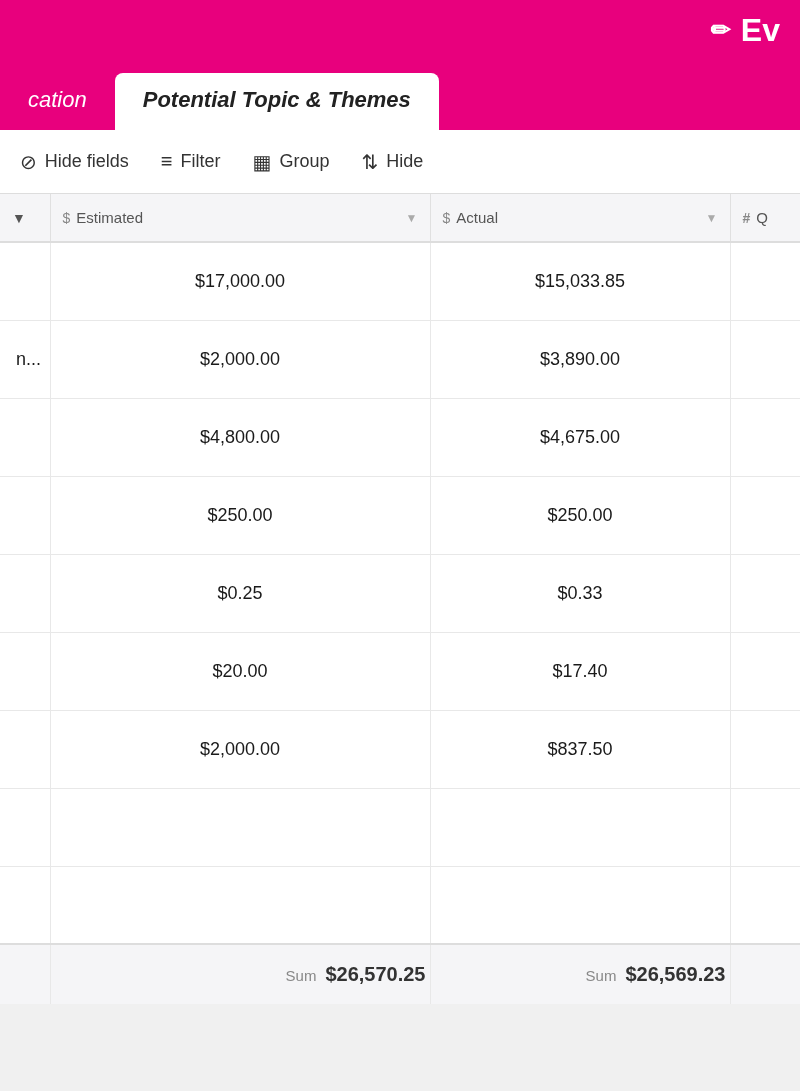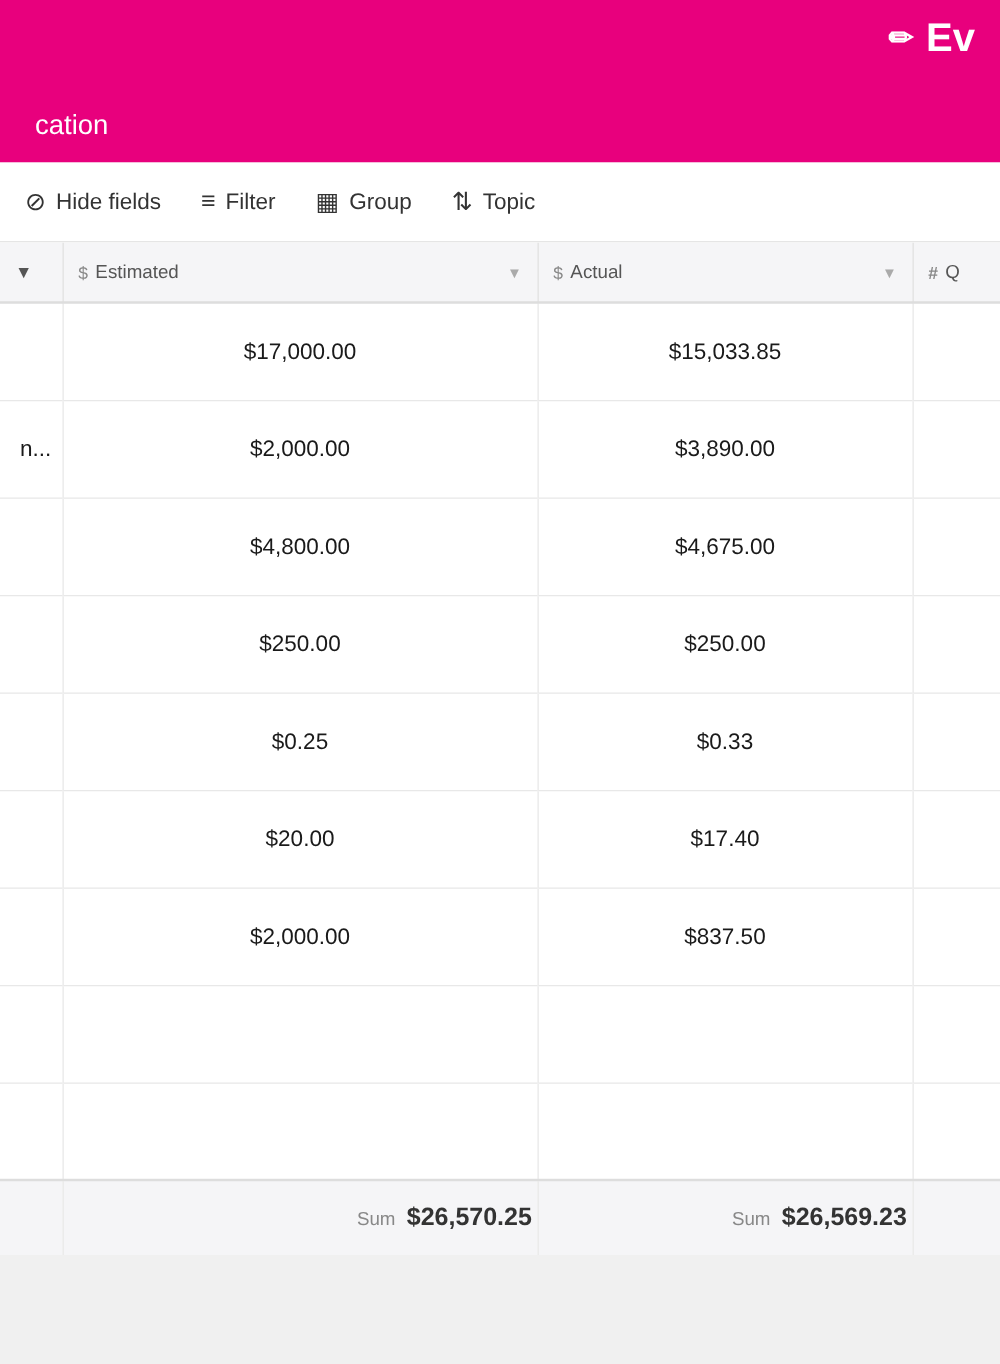--- a/index.html
+++ b/index.html
@@ -33,20 +33,21 @@
       color: white;
       font-size: 24px;
     }
 
     
     .tab-bar {
       display: flex;
       background: #e8007d;
       height: 70px;
       align-items: flex-end;
+      font-style: italic;
     }
     .tab {
       padding: 14px 28px;
       font-size: 22px;
       font-weight: 500;
       cursor: pointer;
       color: rgba(255,255,255,0.85);
       border-bottom: 3px solid transparent;
       white-space: nowrap;
     }
@@ -217,39 +218,42 @@
 <div class="header-bar">
   <div class="header-title">
     <span class="edit-icon">✏</span>
     <span>Ev</span>
   </div>
 </div>
 
 <div class="tab-bar">
   <div class="tab">
     <span>cation</span>
+  </div>
+  <div class="tab active">
+    <span>Potential Topic &amp; Themes</span>
   </div>
 </div>
 
 <div class="toolbar">
   <button class="toolbar-btn">
     <span class="btn-icon">⊘</span>
     <span>Hide fields</span>
   </button>
   <button class="toolbar-btn">
     <span class="btn-icon">≡</span>
     <span>Filter</span>
   </button>
   <button class="toolbar-btn">
     <span class="btn-icon">▦</span>
     <span>Group</span>
   </button>
   <button class="toolbar-btn">
     <span class="btn-icon">⇅</span>
-    <span>Topic</span>
+    <span>Hide</span>
   </button>
 </div>
 
 <div class="table-container">
   <table class="data-table">
     <colgroup>
       <col class="col-row-num">
       <col class="col-estimated">
       <col class="col-actual">
       <col class="col-q">

